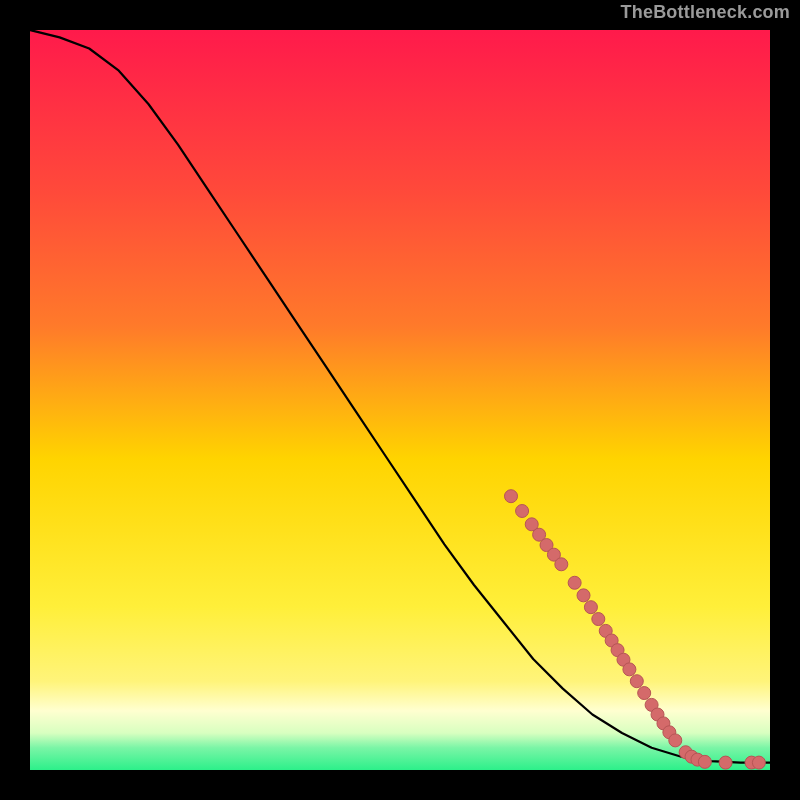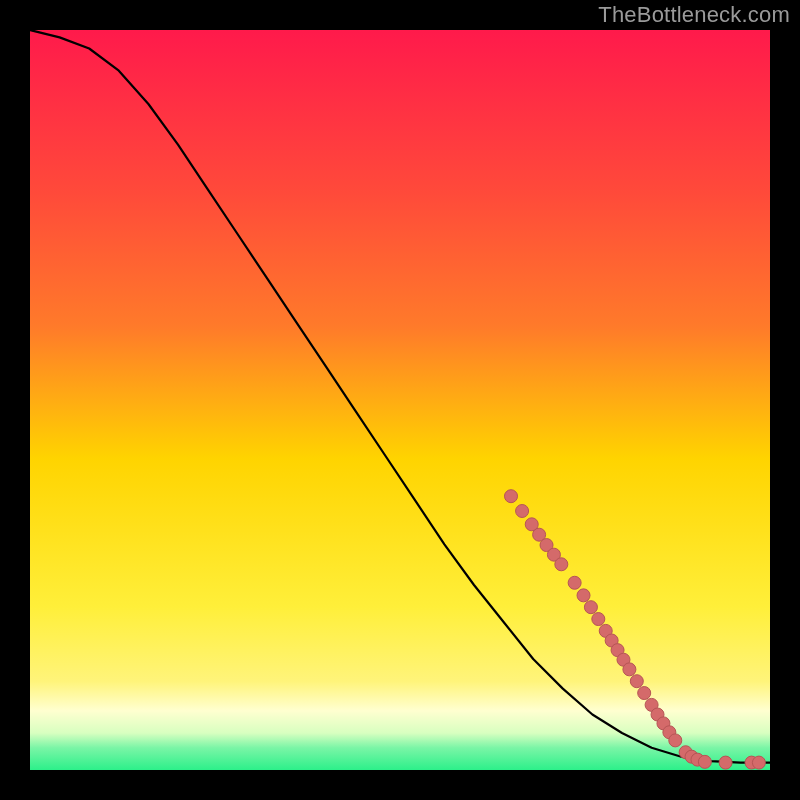--- a/index.html
+++ b/index.html
@@ -15,22 +15,22 @@
     position: relative;
     width: 800px;
     height: 800px;
     background: #000;
   }
   .watermark {
     position: absolute;
     top: 2px;
     right: 10px;
     color: #9a9a9a;
-    font-size: 22px;
-    font-weight: 400;
+    font-size: 18px;
+    font-weight: 700;
     letter-spacing: 0.2px;
     z-index: 5;
   }
   .plot-area {
     position: absolute;
     left: 30px;
     top: 30px;
     width: 740px;
     height: 740px;
   }

